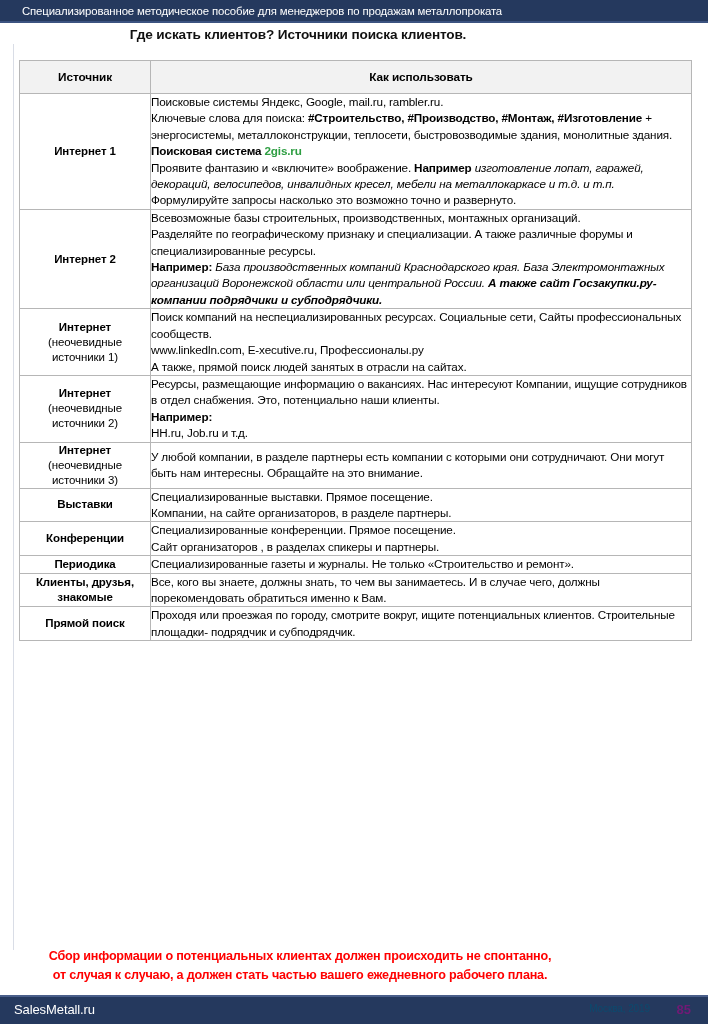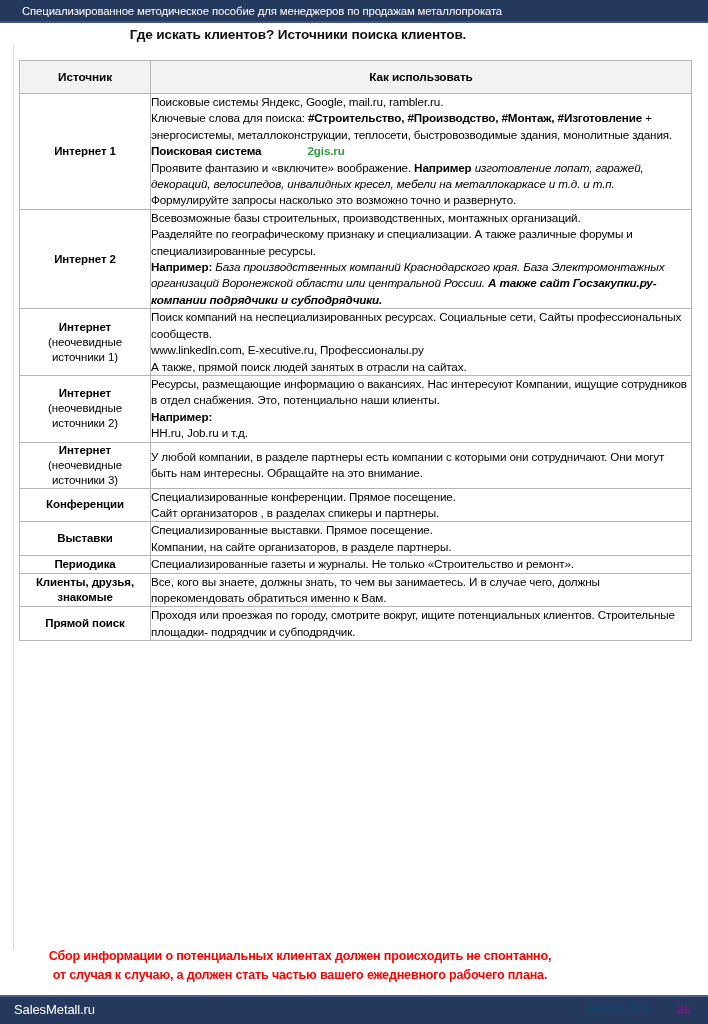--- a/index.html
+++ b/index.html
@@ -108,21 +108,21 @@
     padding: 5px 6px 5px 9px;
     font-size: 11.7px;
     line-height: 16.4px;
     letter-spacing: -0.15px;
   }
   td.use-cell p { margin: 0; }
 
   .b { font-weight: bold; }
   .i { font-style: italic; }
   .bi { font-weight: bold; font-style: italic; }
-  .green { color: #2e9e42; font-weight: bold; margin-left: 43px; }
+  .green { color: #2e9e42; font-weight: bold; }
 
   
   .conclusion {
     position: absolute;
     left: 0;
     top: 947px;
     width: 600px;
     text-align: center;
     color: #ff0000;
     font-size: 12.6px;
@@ -255,35 +255,35 @@
           <span>Интернет</span><br>
           <span class="sub">(неочевидные источники 3)</span>
         </td>
         <td class="use-cell">
           <p>У любой компании, в разделе партнеры есть компании с которыми они сотрудничают. Они могут быть нам интересны.  Обращайте на это внимание.</p>
         </td>
       </tr>
 
       <tr>
         <td class="src-cell">
+          <span>Выставки</span>
+        </td>
+        <td class="use-cell">
+          <p>Специализированные выставки.  Прямое посещение.</p>
+          <p>Компании, на сайте организаторов, в разделе партнеры.</p>
+        </td>
+      </tr>
+
+      <tr>
+        <td class="src-cell">
           <span>Конференции</span>
         </td>
         <td class="use-cell">
           <p>Специализированные конференции. Прямое посещение.</p>
           <p>Сайт организаторов , в разделах спикеры и партнеры.</p>
-        </td>
-      </tr>
-
-      <tr>
-        <td class="src-cell">
-          <span>Выставки</span>
-        </td>
-        <td class="use-cell">
-          <p>Специализированные выставки.  Прямое посещение.</p>
-          <p>Компании, на сайте организаторов, в разделе партнеры.</p>
         </td>
       </tr>
 
       <tr>
         <td class="src-cell">
           <span>Периодика</span>
         </td>
         <td class="use-cell">
           <p>Специализированные газеты и журналы.  Не только  «Строительство и ремонт».</p>
         </td>

